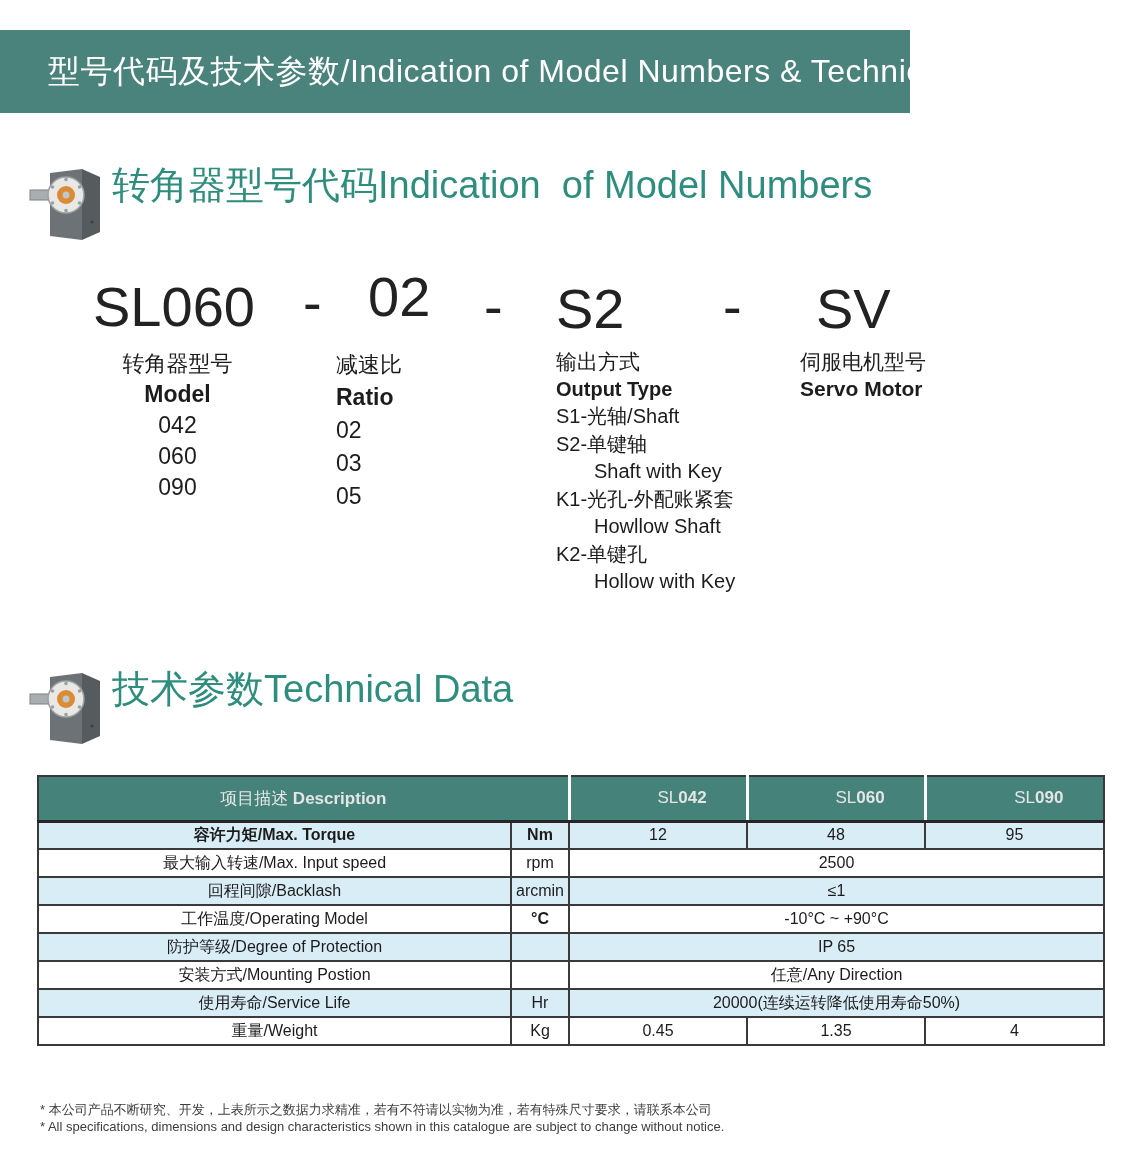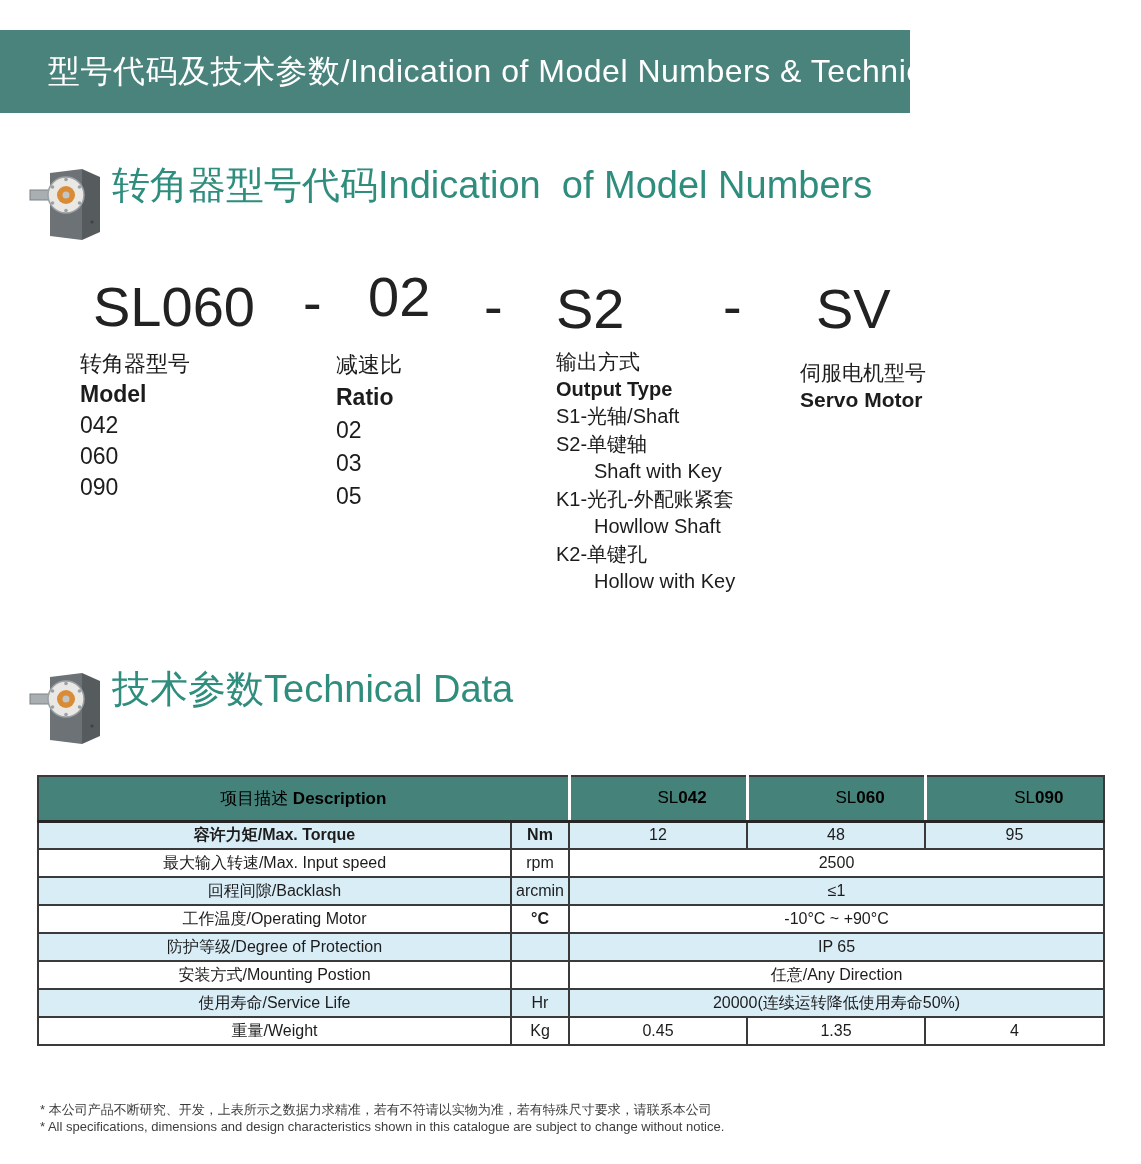--- a/index.html
+++ b/index.html
@@ -24,34 +24,34 @@
   #code-model { left:93px;  top:274px; }
   #code-dash1 { left:303px; top:270px; }
   #code-ratio { left:368px; top:264px; }
   #code-dash2 { left:484px; top:274px; }
   #code-output{ left:556px; top:276px; }
   #code-dash3 { left:723px; top:274px; }
   #code-servo { left:816px; top:276px; }
 
   
   .model-col { position:absolute; top:348px; }
-  .col-0 { left:80px;  width:175px; font-size:23px; line-height:31px; }
+  .col-0 { left:90px;  width:175px; text-align:center; font-size:23px; line-height:31px; }
   .col-1 { left:336px; width:130px; text-align:left; font-size:23px; line-height:33px; }
   .col-2 { left:556px; width:280px; font-size:20px; line-height:27.5px; }
-  .col-3 { left:800px; width:240px; font-size:21px; line-height:27px;margin-top:11px; }
+  .col-3 { left:800px; width:240px; font-size:21px; line-height:27px; }
   .col-cn { font-size:22px; }
   .col-2 .col-cn, .col-3 .col-cn { font-size:21px; }
   .col-en { font-weight:700; }
   .col-item.indent { padding-left:38px; }
 
   
   #tech-table { position:absolute; top:775px; left:37px; width:1066px;
                 border-collapse:collapse; table-layout:fixed; }
   #tech-table th, #tech-table td { border:2px solid #3a3a3a; }
-  #tech-table th { background:#44827a; color:#000000; height:45px;
+  #tech-table th { background:#44827a; color:#e5e5e5; height:45px;
                    font-size:17px; font-weight:400; text-align:center;margin-top:29px; }
   #tech-table th:not(:first-child) { border-left:3px solid #ffffff;padding-left:48px; }
   #tech-table th { border-bottom:3px solid #262626; }
   #tech-table td { height:28px; font-size:16px; text-align:center; background:#ffffff; padding:0 4px; }
   #tech-table tr.blue td { background:#d9edf7; }
   .b { font-weight:700; }
 
   
   .footnotes { position:absolute; top:1101px; left:40px; color:#3d3d3d; }
   .footnote { font-size:13px; line-height:17px; white-space:nowrap; }
@@ -171,21 +171,21 @@
           <td>最大输入转速/Max. Input speed</td>
           <td>rpm</td>
           <td colspan="3">2500</td>
         </tr>
         <tr class="blue">
           <td>回程间隙/Backlash</td>
           <td>arcmin</td>
           <td colspan="3">≤1</td>
         </tr>
         <tr>
-          <td>工作温度/Operating Motor</td>
+          <td>工作温度/Operating Model</td>
           <td class="b">°C</td>
           <td colspan="3">-10°C ~ +90°C</td>
         </tr>
         <tr class="blue">
           <td>防护等级/Degree of Protection</td>
           <td></td>
           <td colspan="3">IP 65</td>
         </tr>
         <tr>
           <td>安装方式/Mounting Postion</td>

